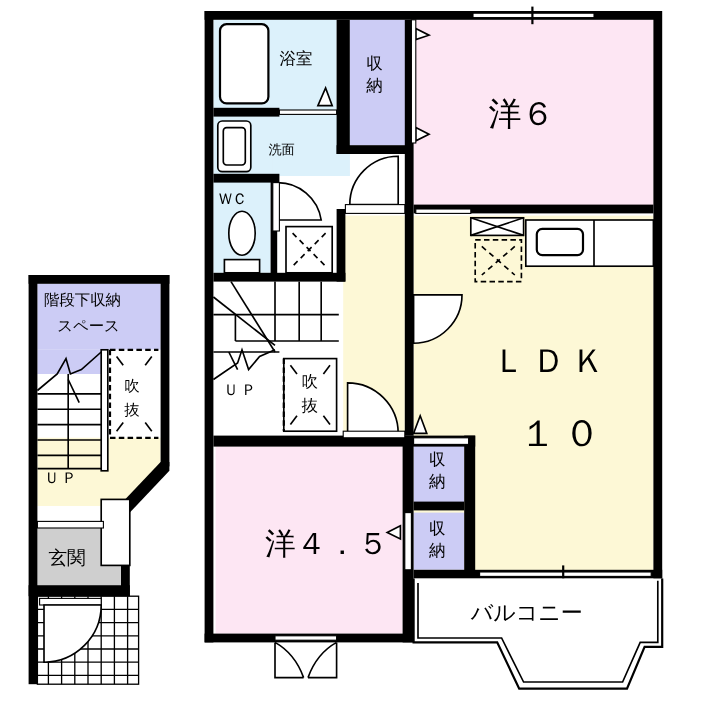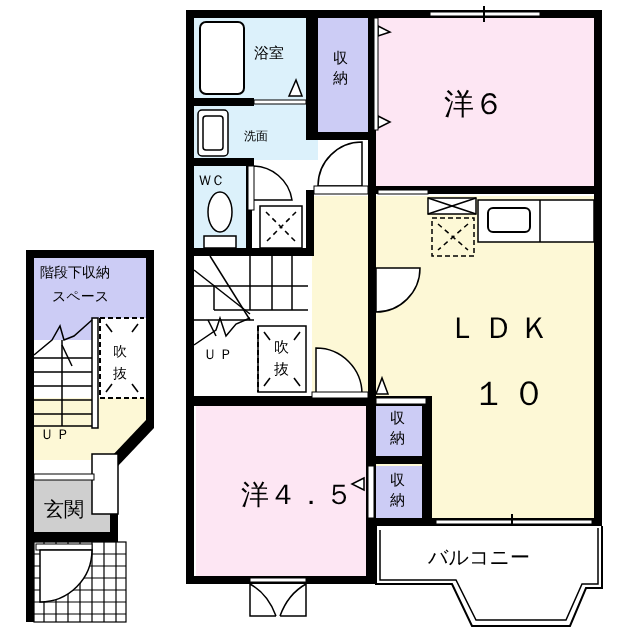--- a/index.html
+++ b/index.html
@@ -201,14 +201,14 @@
   <span class="lbl" style="position:absolute;left:203px;top:346px;font-size:14px;letter-spacing:2px;">ＵＰ</span>
   <span class="lbl" style="position:absolute;left:274px;top:336px;font-size:15px;width:18px;line-height:22px;word-break:break-all;">吹抜</span>
   <span class="lbl" style="position:absolute;left:390px;top:408px;font-size:15px;width:18px;line-height:20px;word-break:break-all;">収納</span>
   <span class="lbl" style="position:absolute;left:390px;top:470px;font-size:15px;width:18px;line-height:20px;word-break:break-all;">収納</span>
   <span class="lbl" style="position:absolute;left:208px;top:476px;font-size:28px;margin-left:33px;">洋４．５</span>
   <span class="lbl" style="position:absolute;left:428px;top:544px;font-size:20px;">バルコニー</span>
   <span class="lbl" style="position:absolute;left:40px;top:264px;font-size:14px;">階段下収納</span>
   <span class="lbl" style="position:absolute;left:52px;top:288px;font-size:14px;">スペース</span>
   <span class="lbl" style="position:absolute;left:113px;top:340px;font-size:14px;width:16px;line-height:22px;word-break:break-all;">吹抜</span>
   <span class="lbl" style="position:absolute;left:40px;top:426px;font-size:14px;letter-spacing:2px;">ＵＰ</span>
-  <span class="lbl" style="position:absolute;left:44px;top:496px;font-size:20px;">玄関</span>
+  <span class="lbl" style="position:absolute;left:44px;top:496px;font-size:17px;">玄関</span>
 </div>
 
 </body></html>

